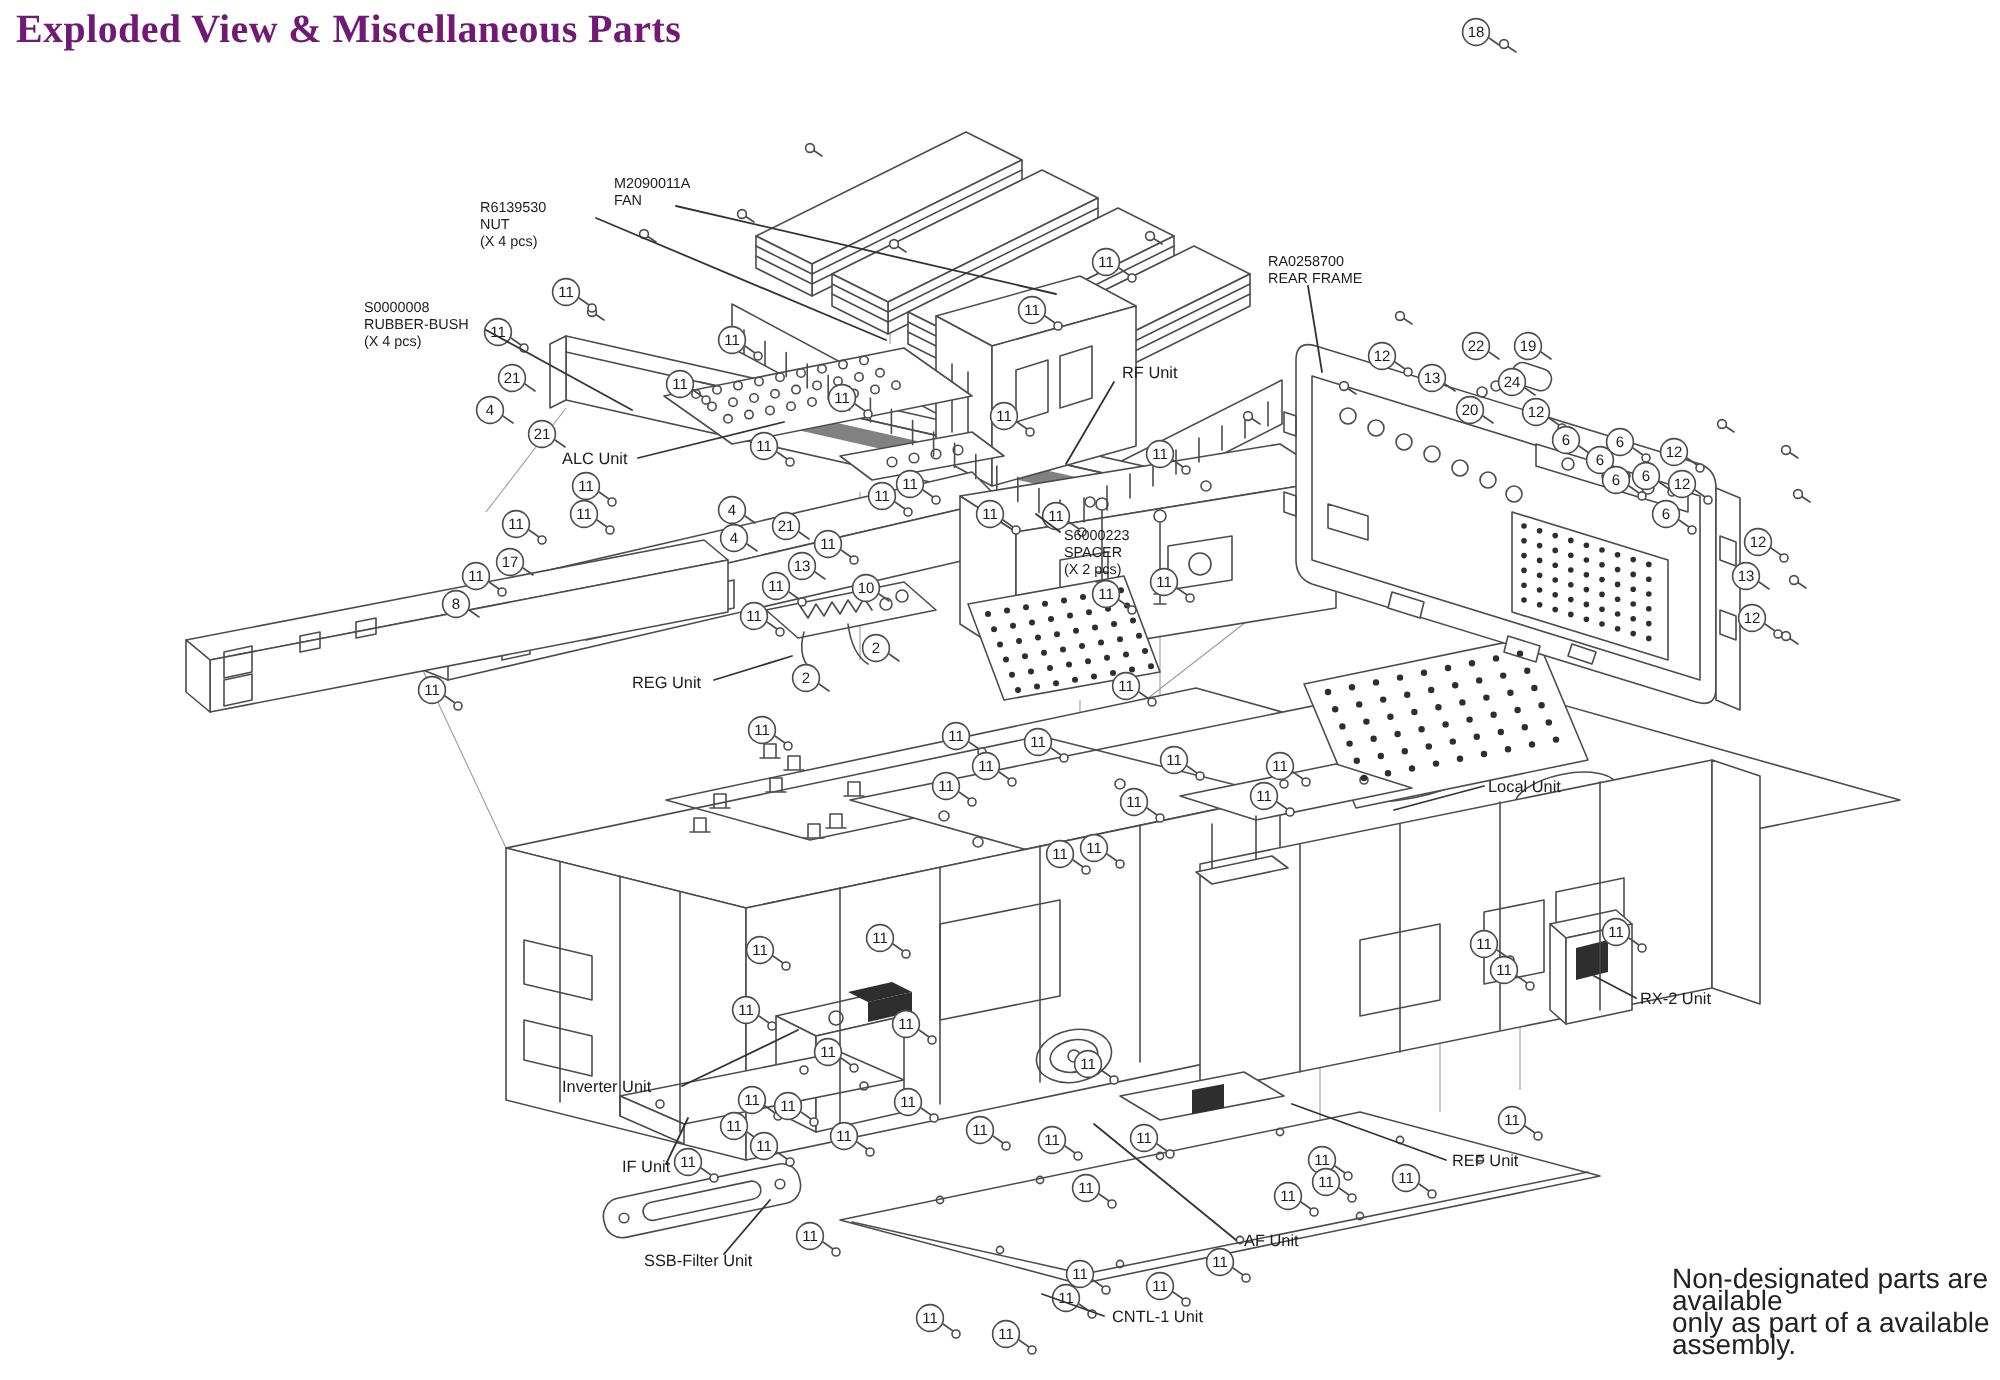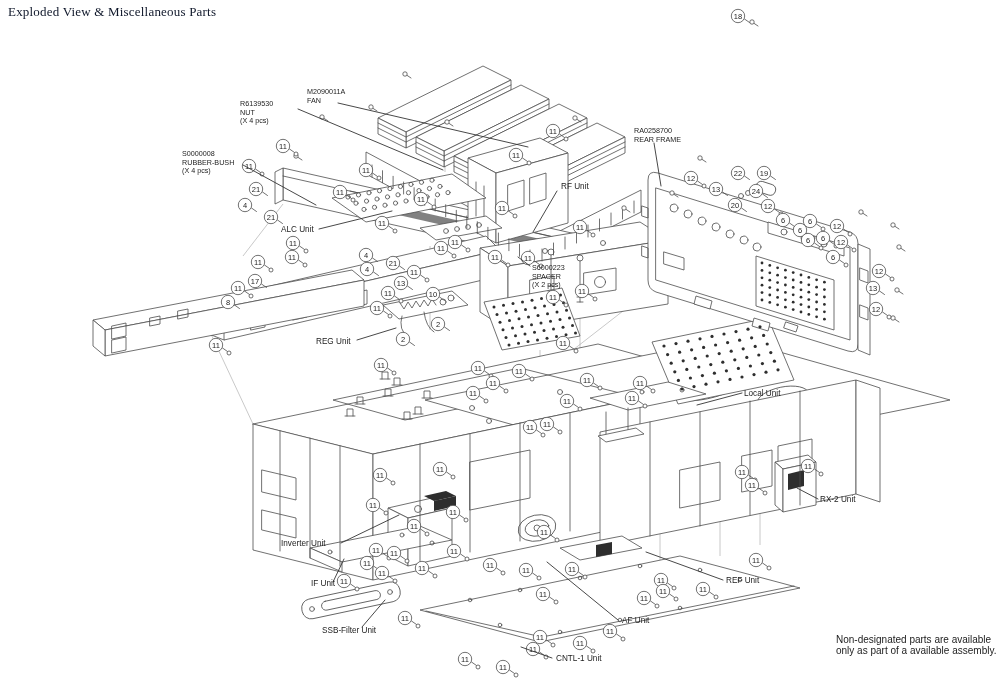--- a/index.html
+++ b/index.html
@@ -1,18 +1,18 @@
 <!DOCTYPE html>
 <html><head>
 <meta charset="utf-8">
 <style>
   html,body{margin:0;padding:0;background:#fff}
   body{width:1000px;height:690px;position:relative;font-family:"Liberation Sans",sans-serif;overflow:hidden}
-  #title{position:absolute;left:8px;top:4px;font-family:"Liberation Serif",serif;font-weight:normal;font-size:13px;color:#0f172a;letter-spacing:.2px}
-  #note{position:absolute;left:836px;top:634px;font-size:10px;line-height:11px;color:#222}
+  #title{position:absolute;left:8px;top:4px;font-family:"Liberation Serif",serif;font-weight:bold;font-size:20px;color:#701a75;letter-spacing:.2px}
+  #note{position:absolute;left:836px;top:634px;font-size:14px;line-height:11px;color:#222}
   #dia{position:absolute;left:0;top:0}
   .ln{fill:none;stroke:#4c4c4c;stroke-width:.8;stroke-linejoin:round;stroke-linecap:round}
   .w{fill:#fff;stroke:#4c4c4c;stroke-width:.8;stroke-linejoin:round}
   .dk{fill:#2e2e2e;stroke:none}
   .d7{fill:#6b6b6b;stroke:none;opacity:.85}
   .gl{fill:none;stroke:#9c9c9c;stroke-width:.55}
   .ld{fill:none;stroke:#333;stroke-width:.9;stroke-linecap:round}
   .tx{fill:#1c1c1c;stroke:none}
 </style>
 </head>

